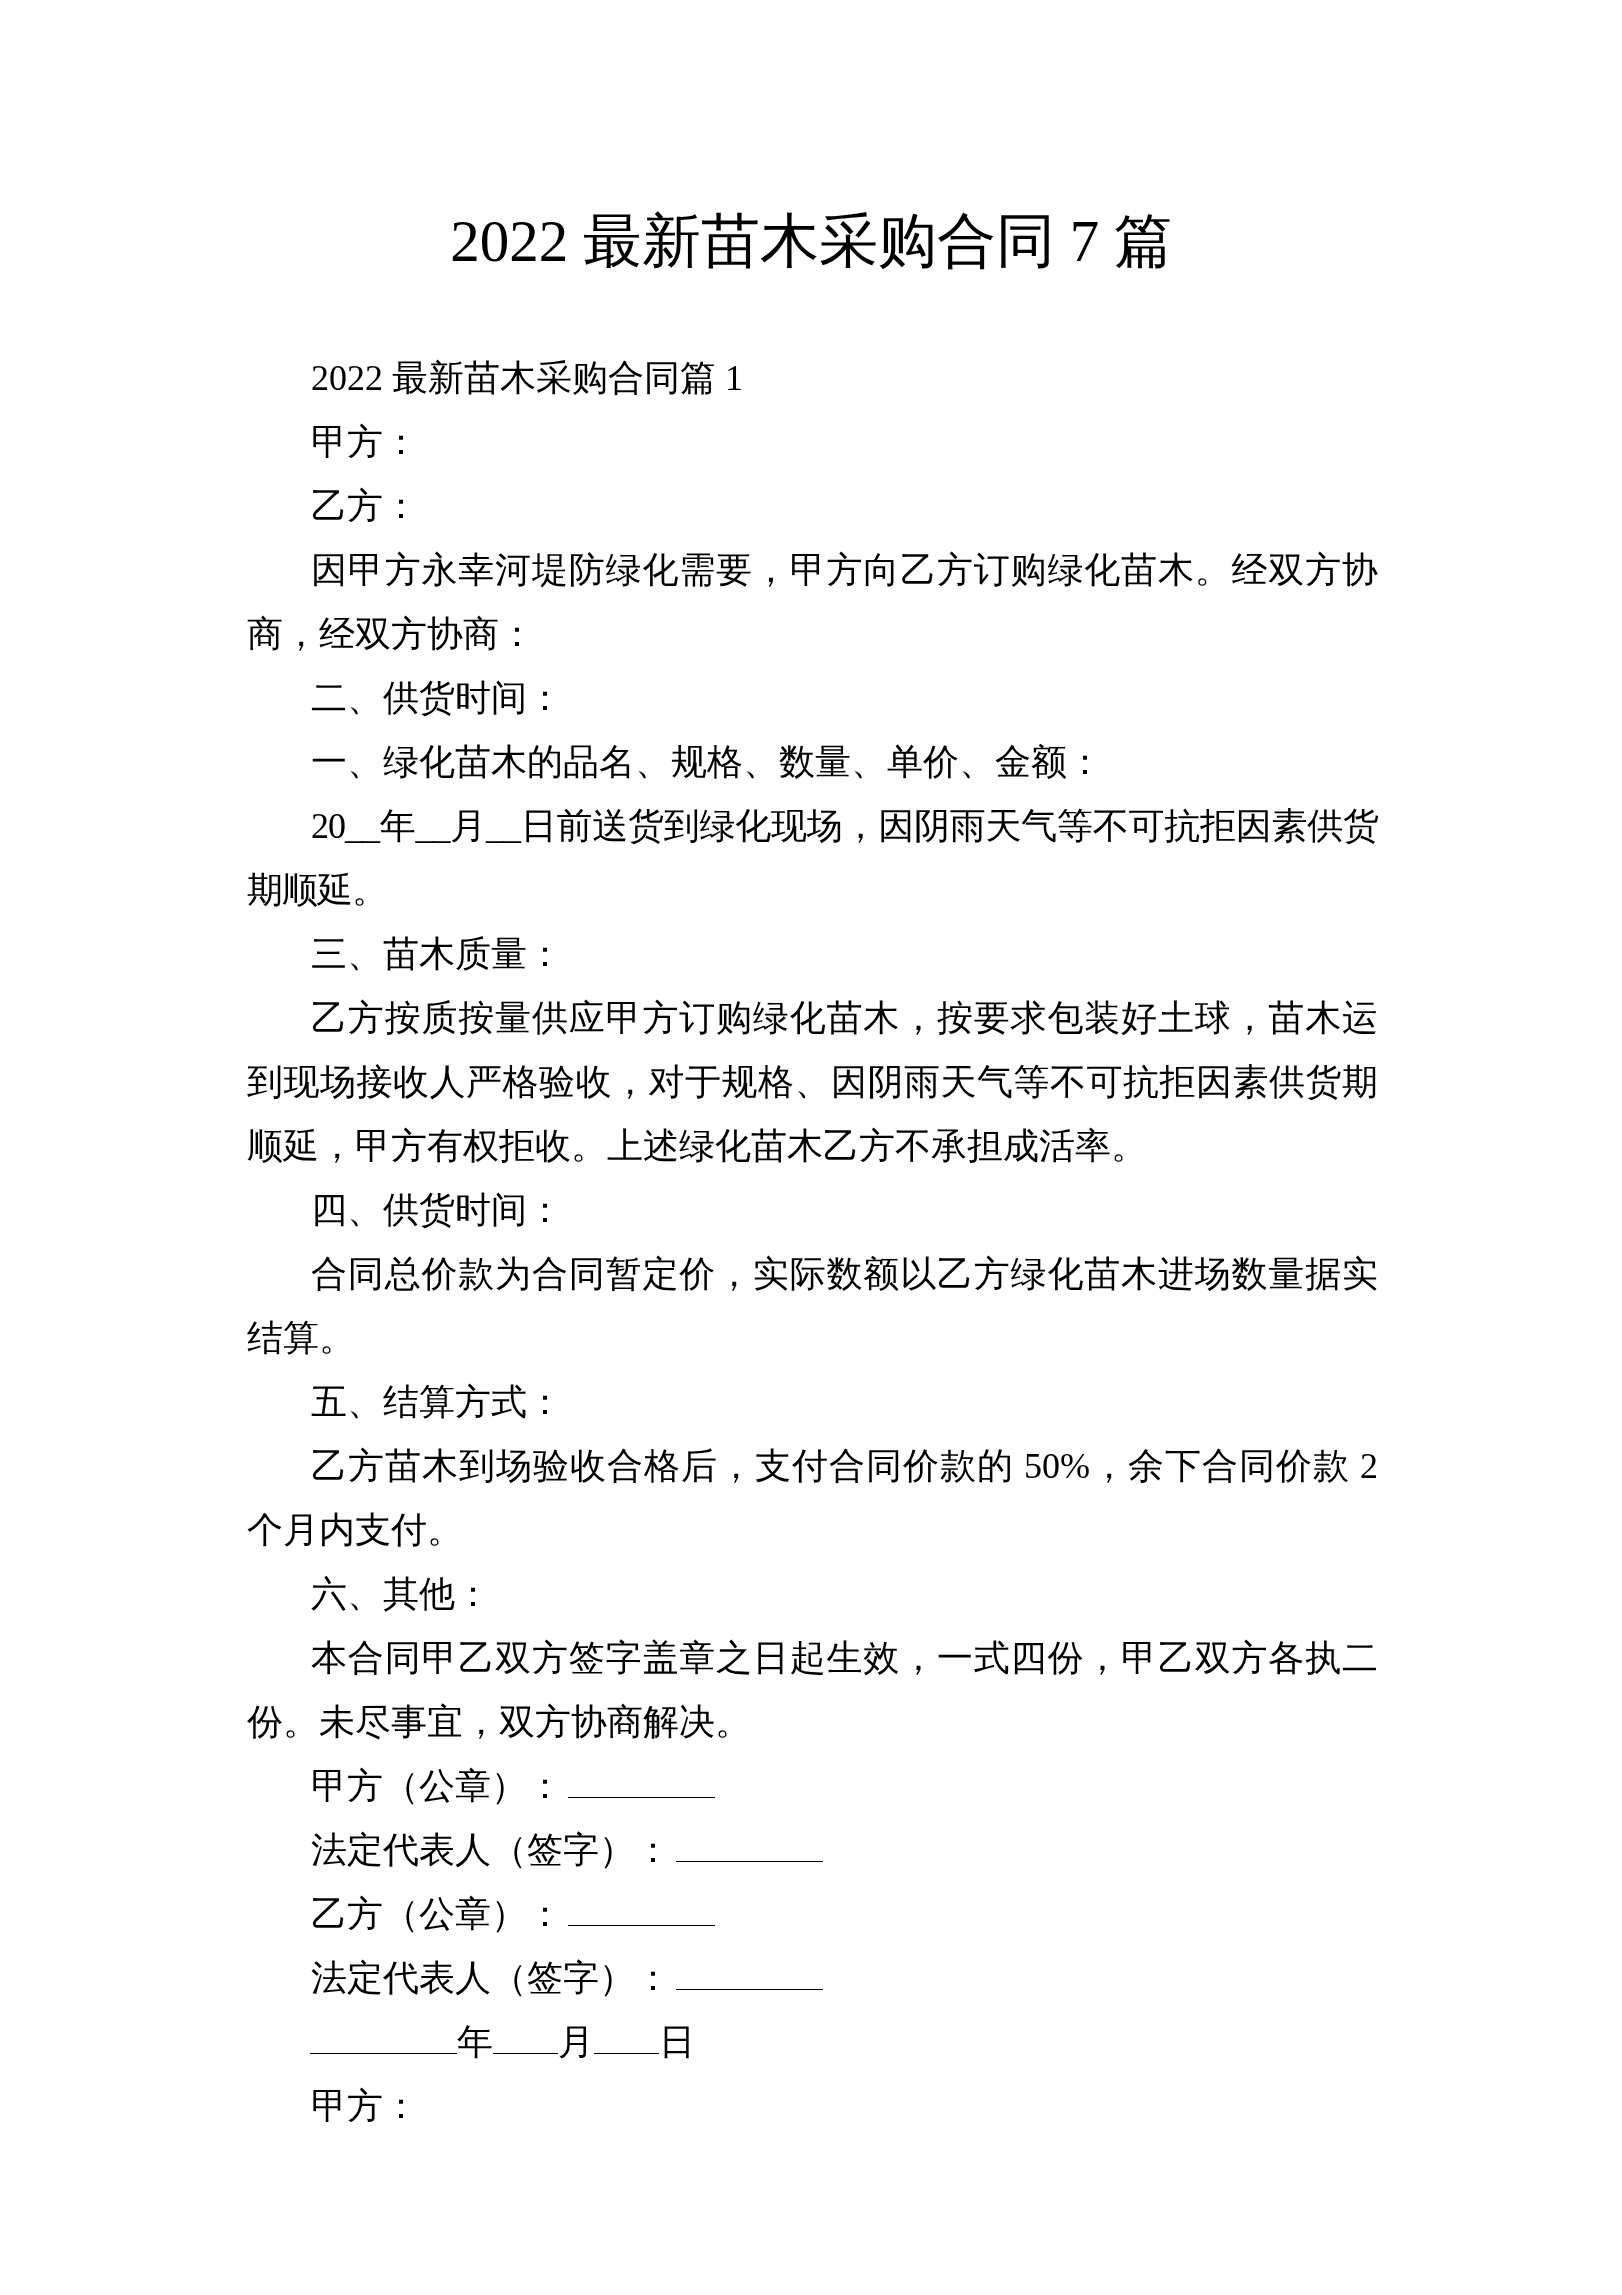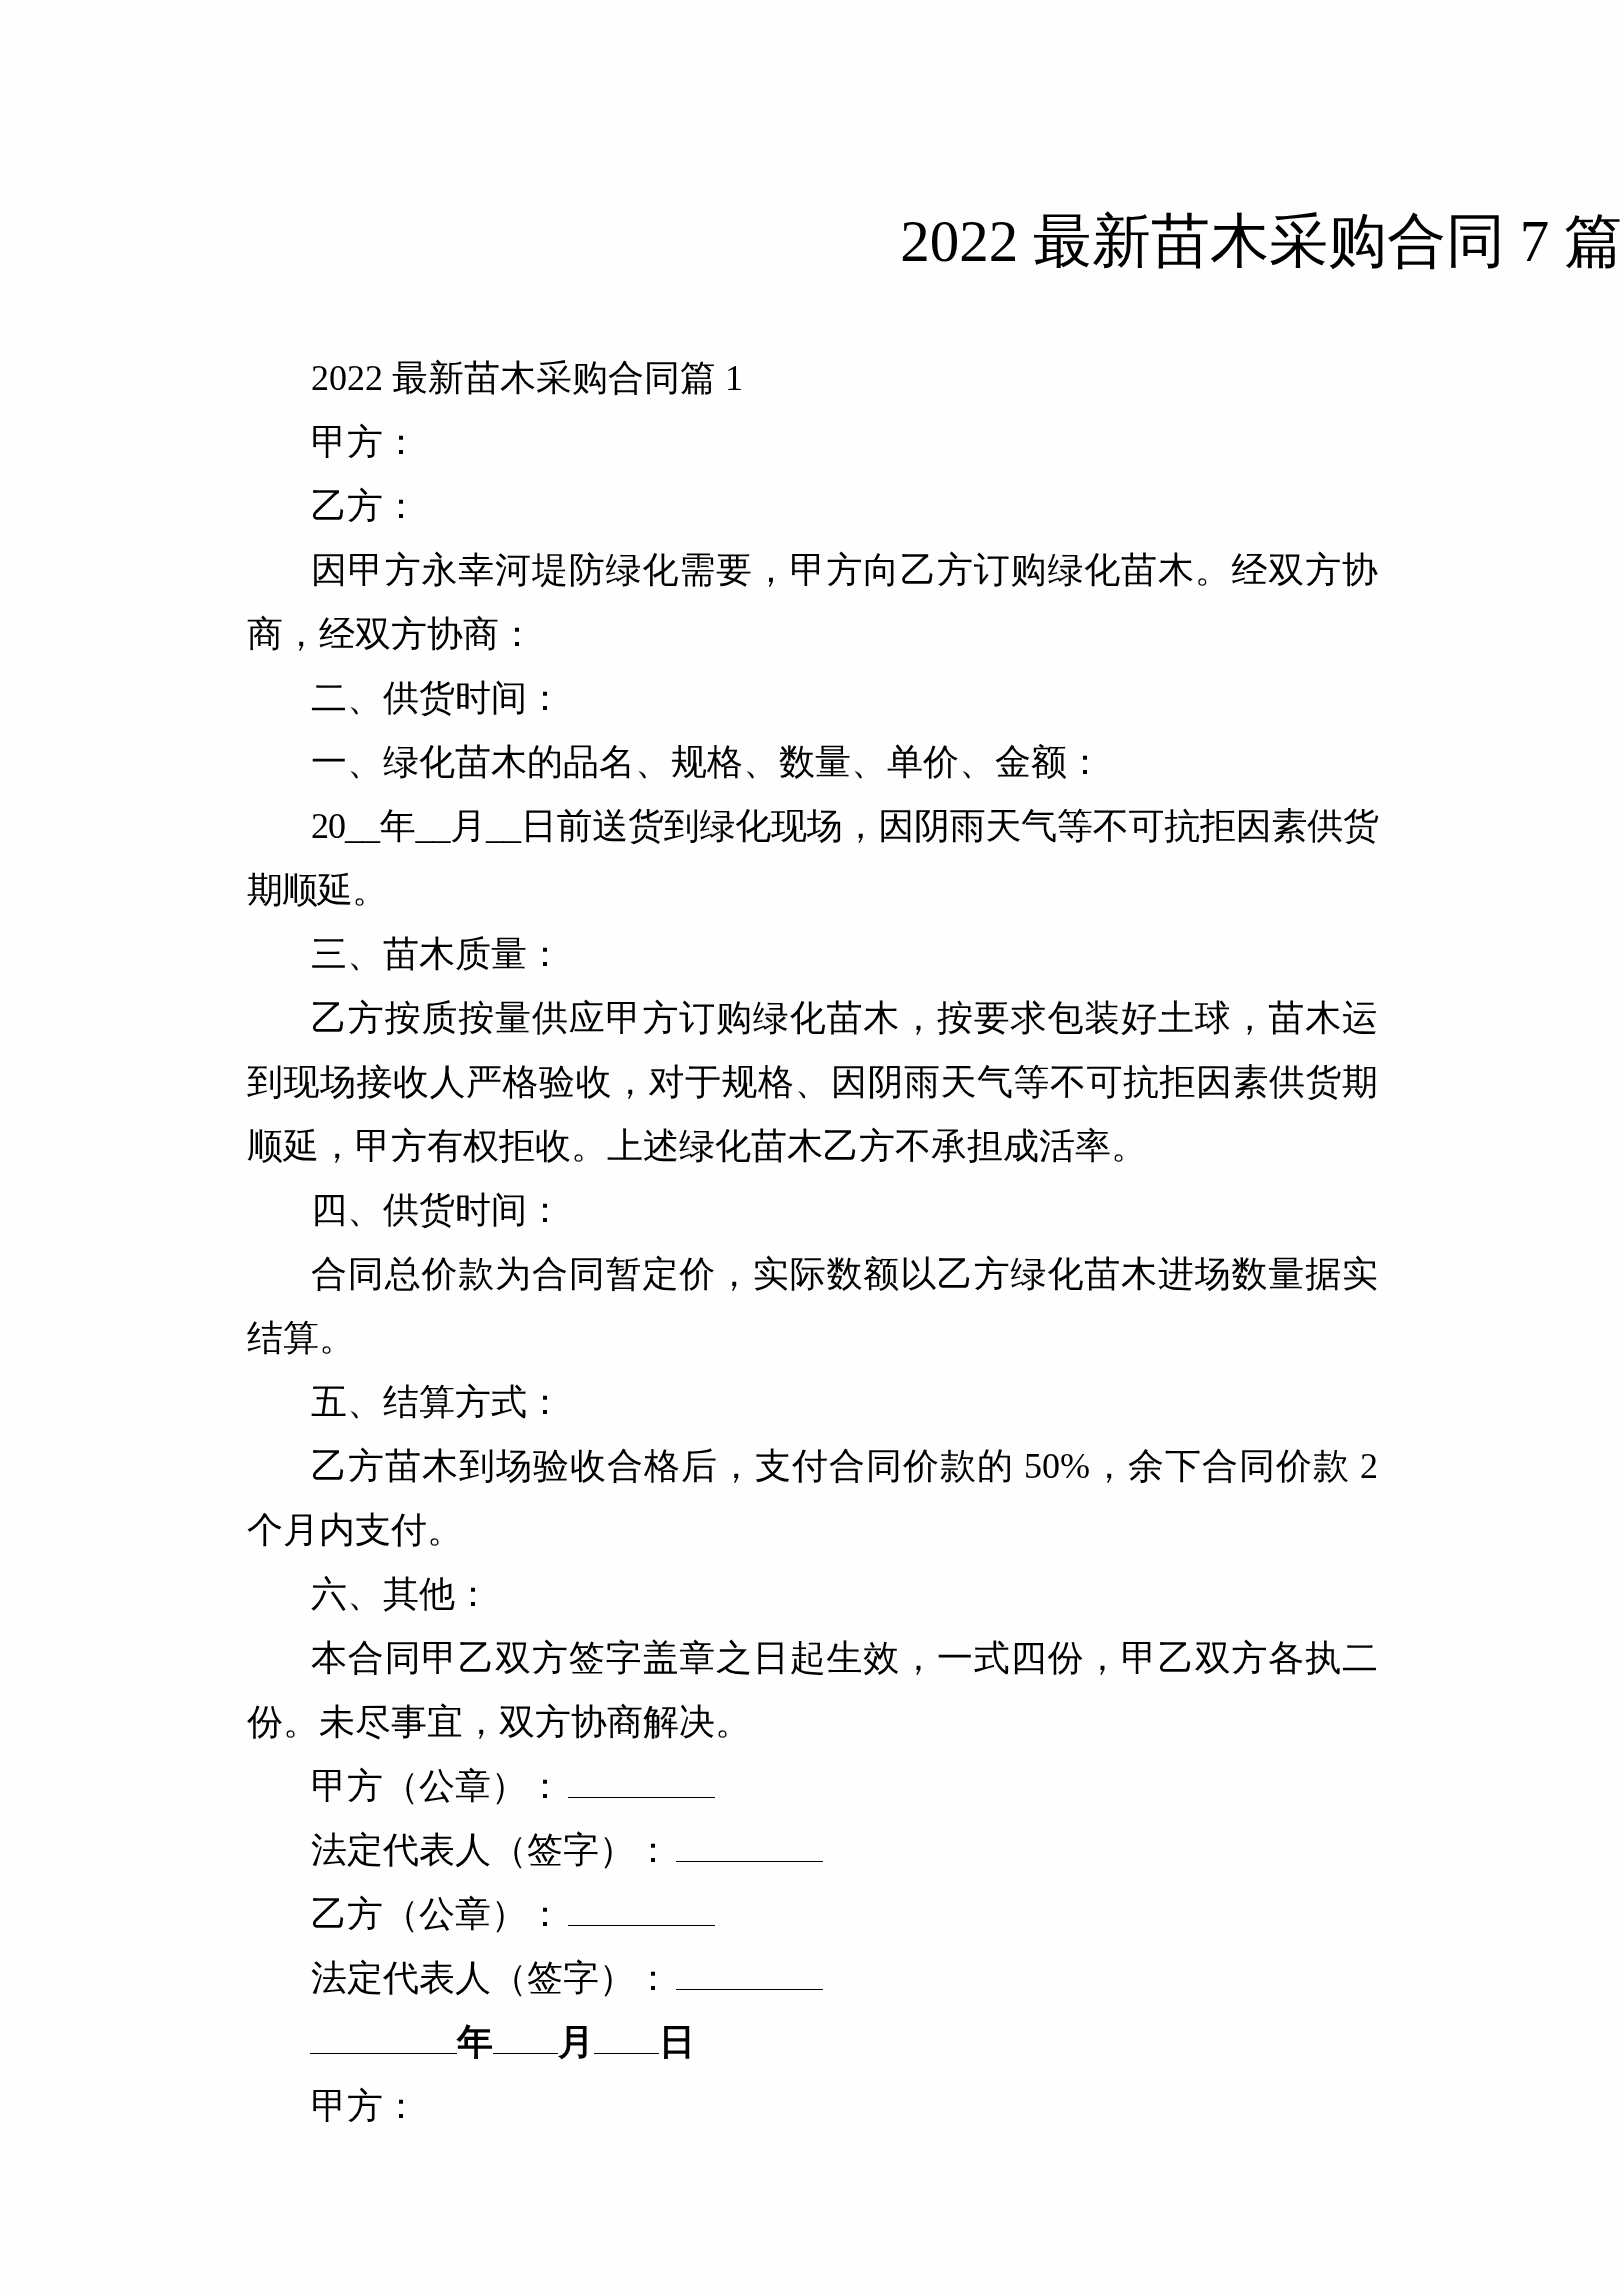--- a/index.html
+++ b/index.html
@@ -23,21 +23,21 @@
     height: 2295px;
     background: #fefefe;
   }
   .doc-title {
     position: absolute;
     left: 0;
     top: 204px;
     width: 1623px;
     height: 75px;
     line-height: 75px;
-    text-align: right;
+    text-align: center;
     font-size: 59px;
     font-weight: normal;
     margin: 0;
     white-space: nowrap;
   }
   .body {
     position: absolute;
     left: 247px;
     top: 346px;
     width: 1131px;
@@ -64,21 +64,20 @@
     vertical-align: baseline;
     margin-left: 5.2px;
   }
   .blank.long { width: 147px; }
   .blank.med { width: 65px; margin-left: 0; }
   .blank.first { width: 147px; margin-left: 0; }
   .date-line {
     margin: 0;
     padding-left: 63px;
     white-space: nowrap;
-    font-weight: bold;
   }
 </style>
 </head>
 <body>
 
 <div class="page">
 
   <h1 class="doc-title">2022 最新苗木采购合同 7 篇</h1>
 
   <div class="body">

